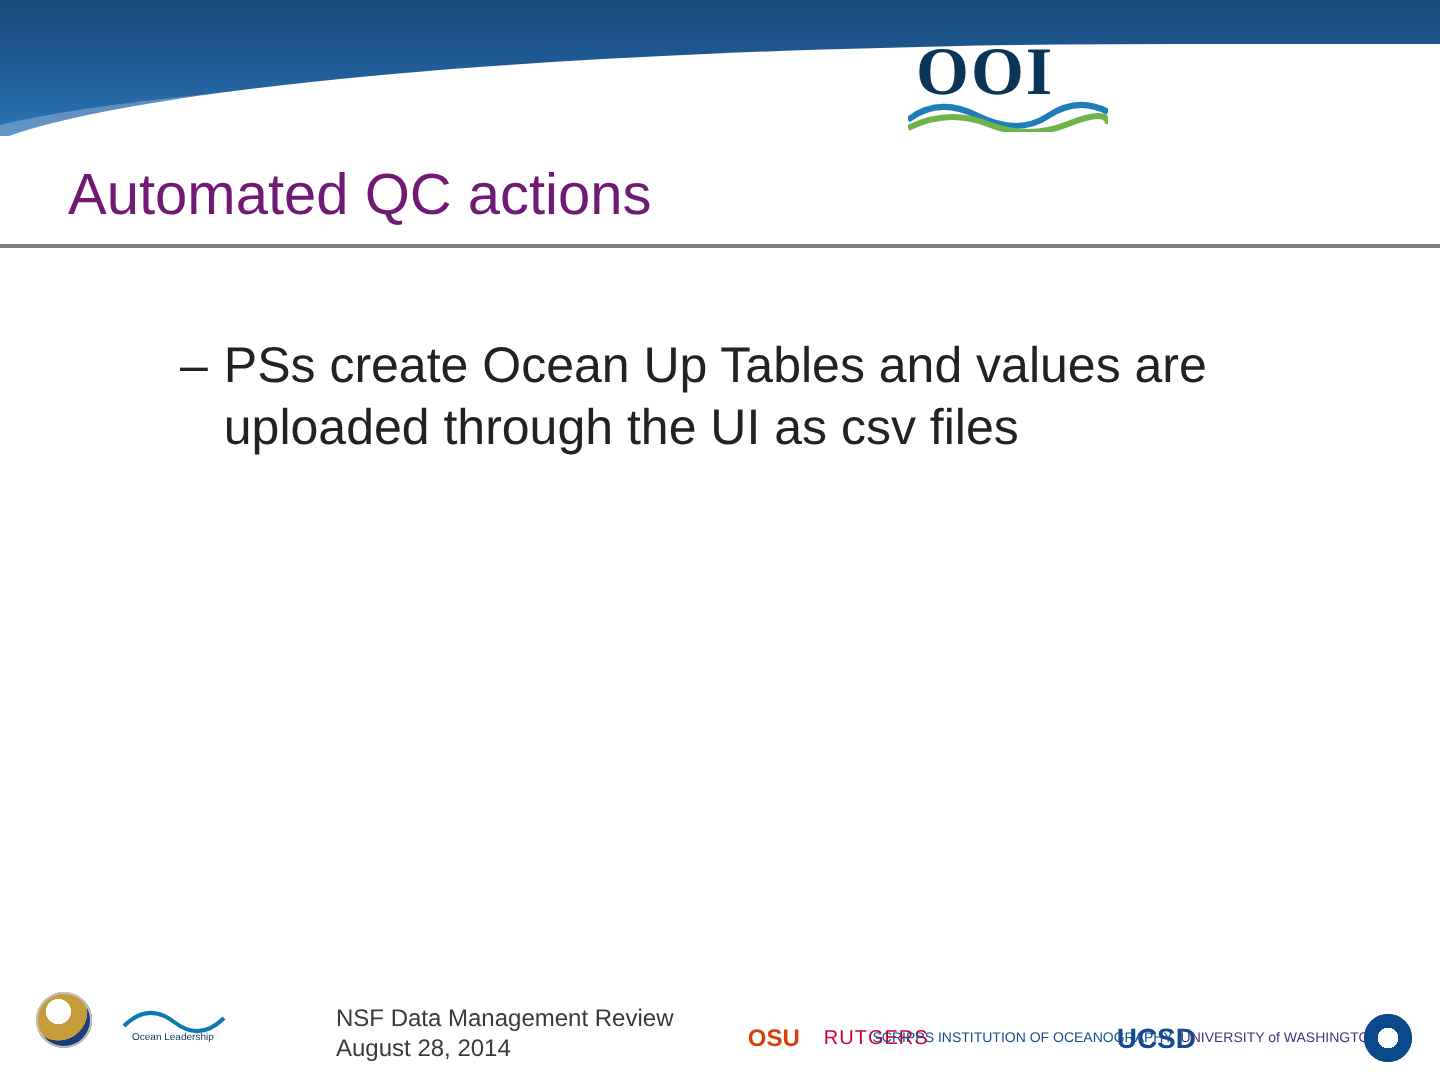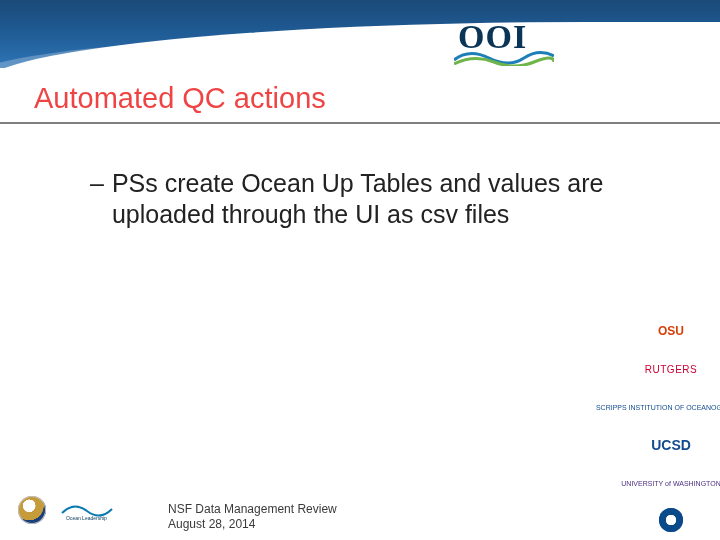--- a/index.html
+++ b/index.html
@@ -50,21 +50,21 @@
     position: absolute;
     bottom: 0; left: -4px;
     width: 100px; height: 16px;
   }
 
   
   .title {
     position: absolute;
     top: 82px; left: 34px;
     font-size: 29px;
-    color: #ef4444;
+    color: #701a75;
     font-weight: 400;
   }
   .title-rule {
     position: absolute;
     top: 122px; left: 0;
     width: 720px; height: 2px;
     background: #7f7f7f;
   }
 
   
@@ -96,21 +96,21 @@
     position: absolute;
     left: 168px; bottom: 8px;
     text-align: left;
     font-size: 12px;
     color: #3a3a3a;
     line-height: 1.25;
   }
   .footer .right-logos {
     position: absolute;
     right: 14px; bottom: 8px;
-    display: flex; align-items: center; gap: 12px; flex-direction: column;
+    display: flex; align-items: center; gap: 12px;
   }
 
   
   .logo-chip {
     display: inline-flex; align-items: center; justify-content: center;
     height: 26px;
     font-size: 8px;
     color: #555;
     white-space: nowrap;
   }

